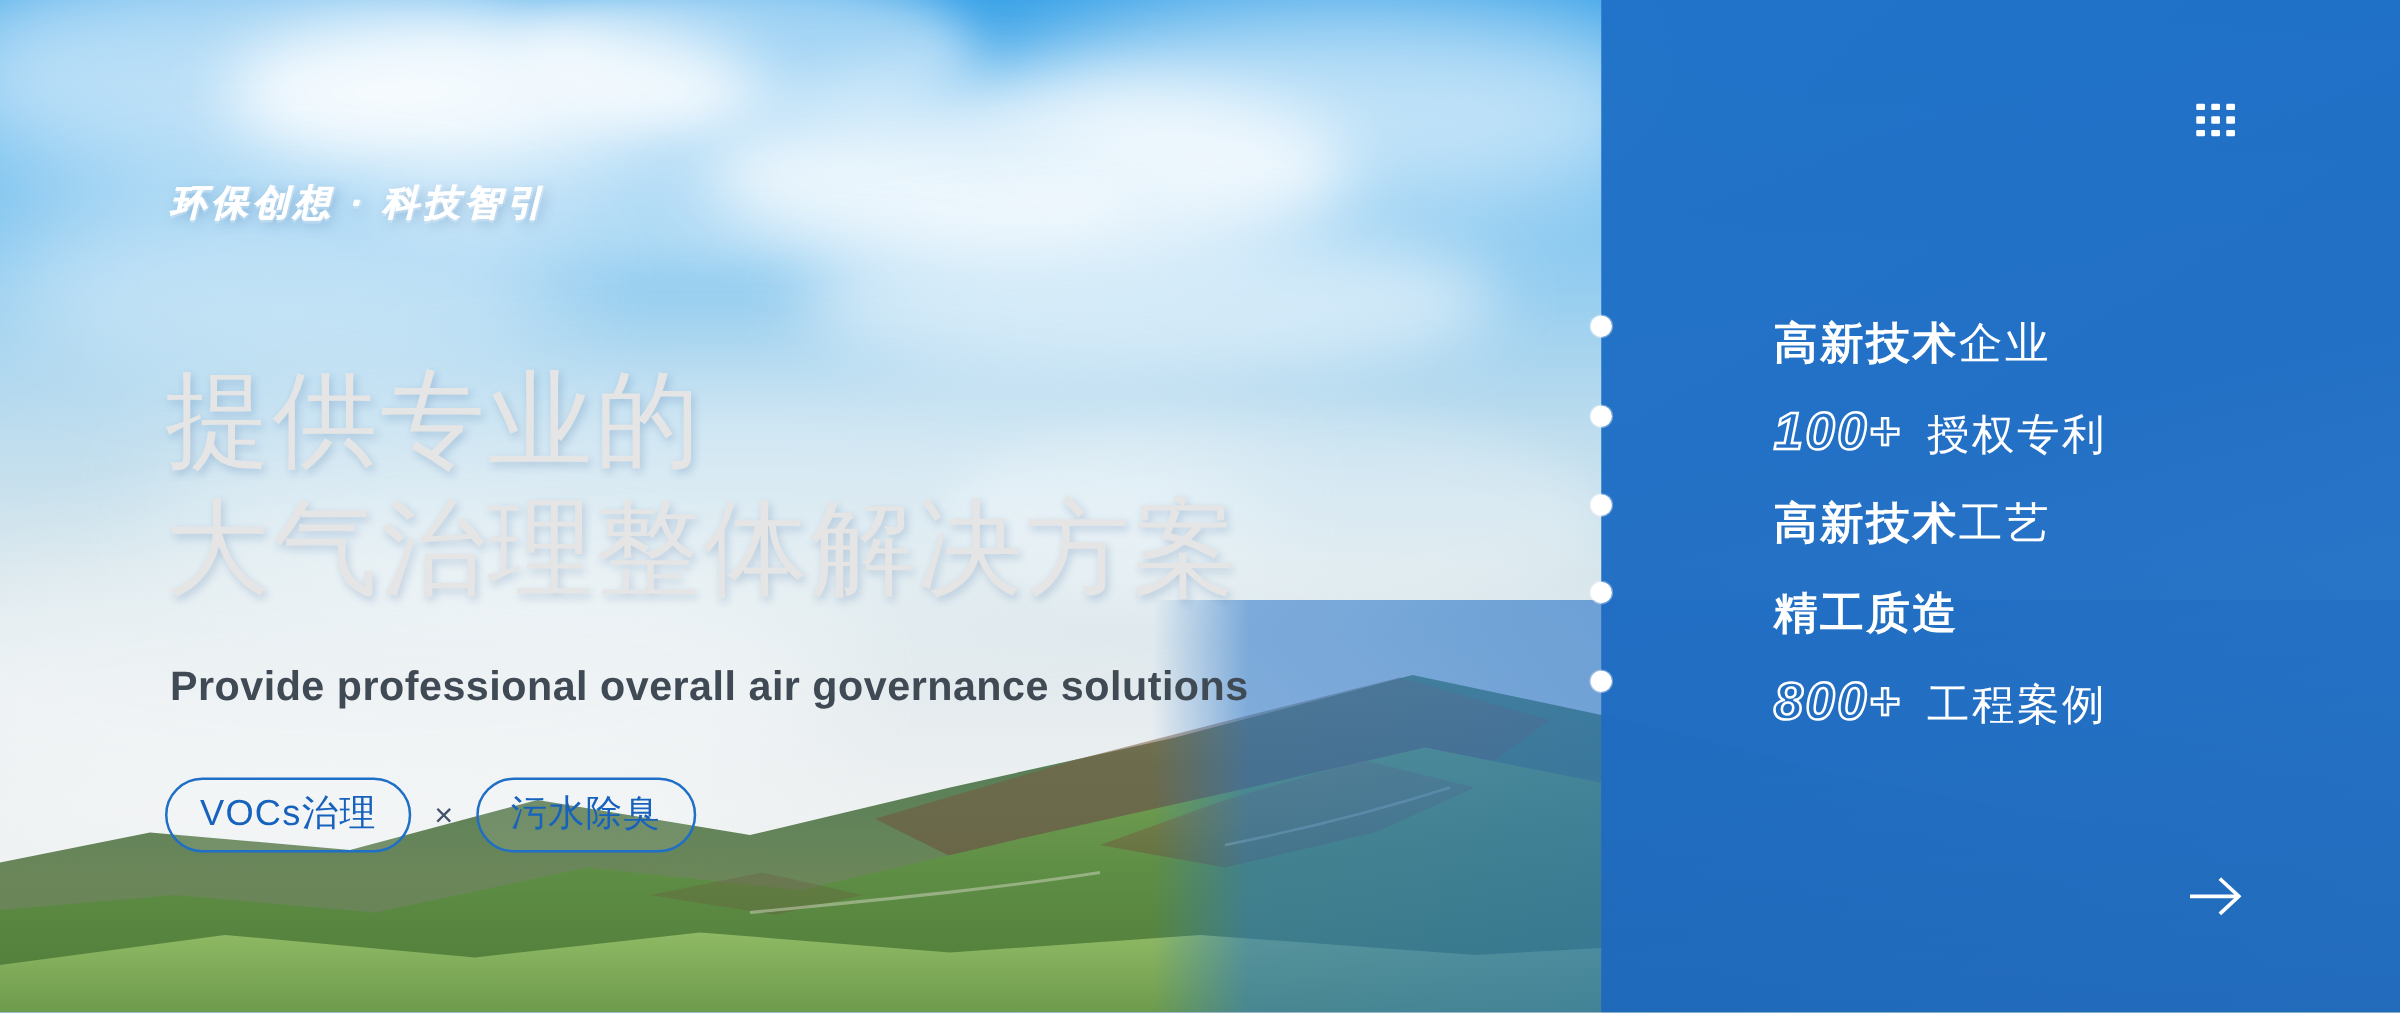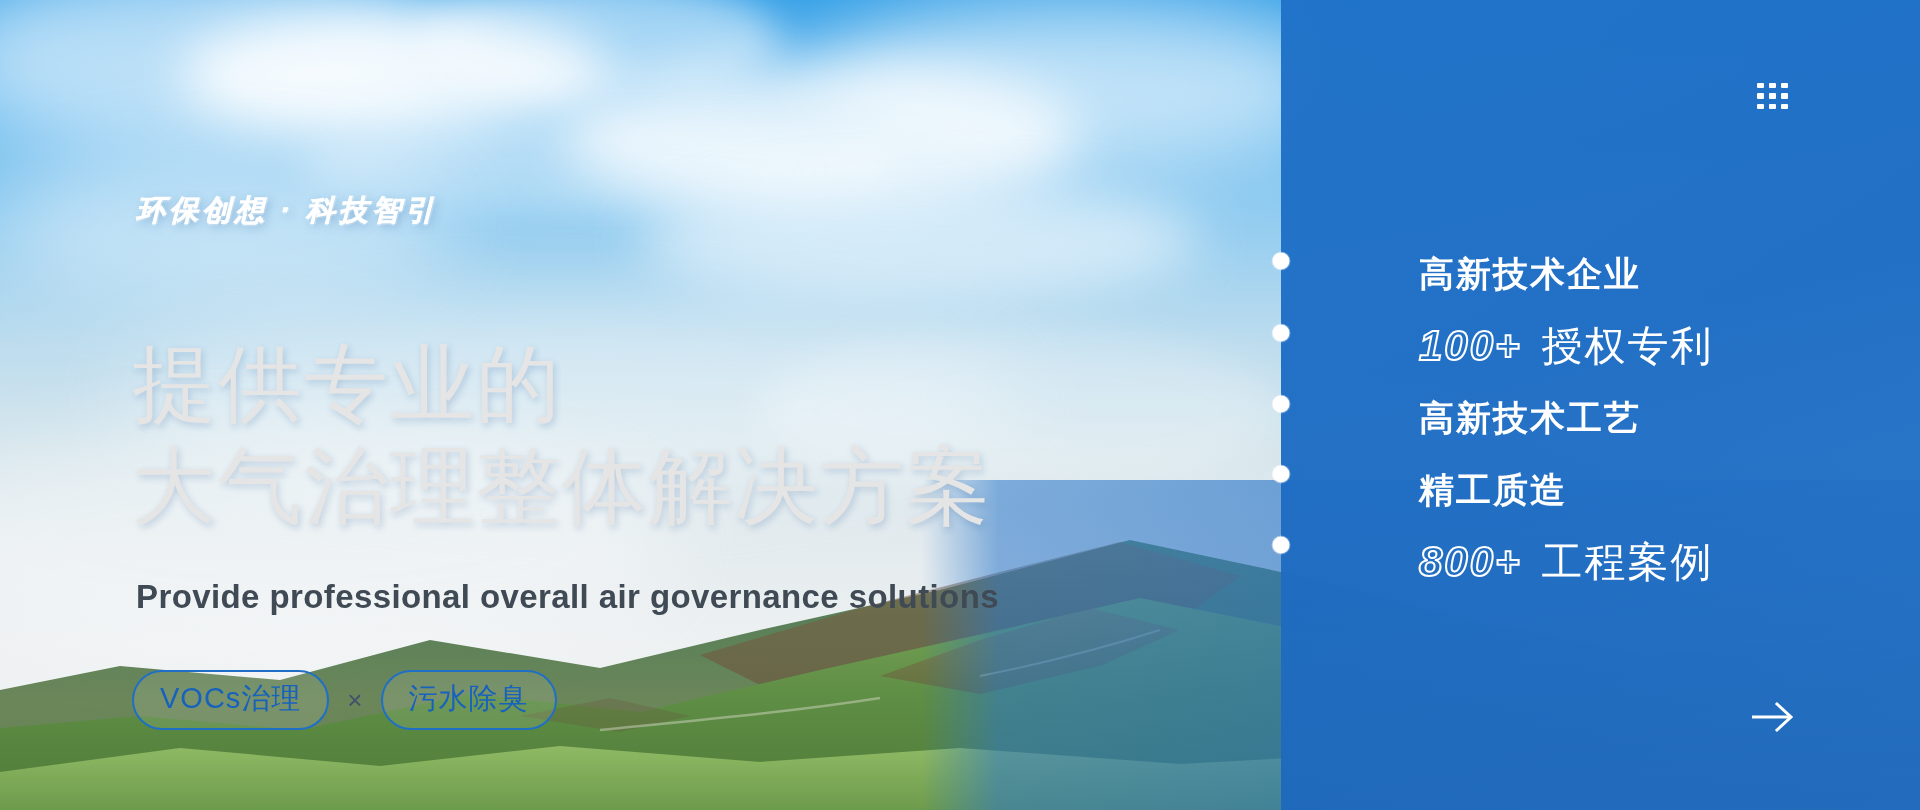--- a/index.html
+++ b/index.html
@@ -61,21 +61,21 @@
   }
   .seam-dots .dot{
     position:absolute;
     width:17px;height:17px;border-radius:50%;
     background:#ffffff;
     transform:translate(-50%,-50%);
     box-shadow:0 0 0 1px rgba(255,255,255,.35);
   }
 
   
-  .left-content{position:absolute;left:0;top:0;width:1281px;height:658px;margin-top:48px;}
+  .left-content{position:absolute;left:0;top:0;width:1281px;height:658px;}
 
   .eyebrow{
     position:absolute;left:136px;top:143px;
     font-size:29px;
     font-weight:bold;
     font-style:italic;
     letter-spacing:4px;
     color:#ffffff;
     text-shadow:
       2px 0 0 rgba(255,255,255,.25),
@@ -146,39 +146,39 @@
     height:72px;
     display:flex;align-items:center;
     white-space:nowrap;
   }
   .feature .txt{
     font-size:35px;
     color:#ffffff;
     letter-spacing:2px;
   }
   .feature .strong{font-weight:bold;}
-  .feature .light{font-weight:700;}
+  .feature .light{font-weight:400;}
 
   
   .feature.outline .txt{
     font-size:36px;
     letter-spacing:1px;
   }
   .feature .num{
     font-style:italic;
     font-weight:bold;
     font-size:42px;
     color:transparent;
     -webkit-text-stroke:2px #ffffff;
     letter-spacing:2px;
     margin-right:20px;
   }
   .feature .after{
     font-weight:400;
-    font-size:41px;
+    font-size:34px;
     color:#ffffff;
     letter-spacing:2px;
   }
 
   .arrow-next{
     position:absolute;left:1750px;top:700px;
     width:46px;height:34px;
   }
   .arrow-next svg{display:block;}
 </style>

